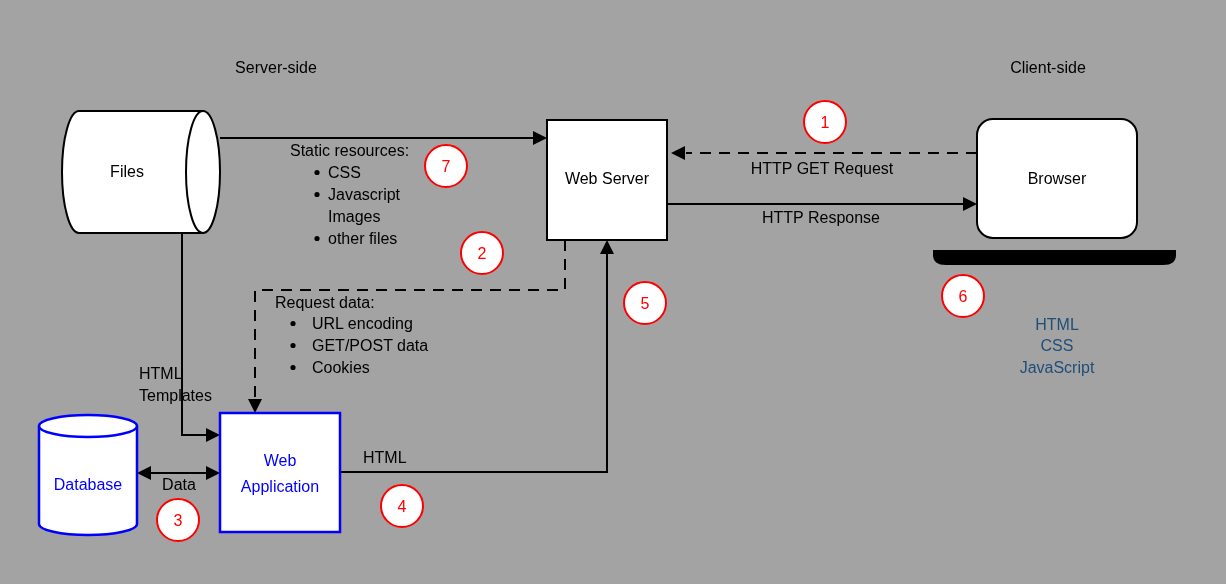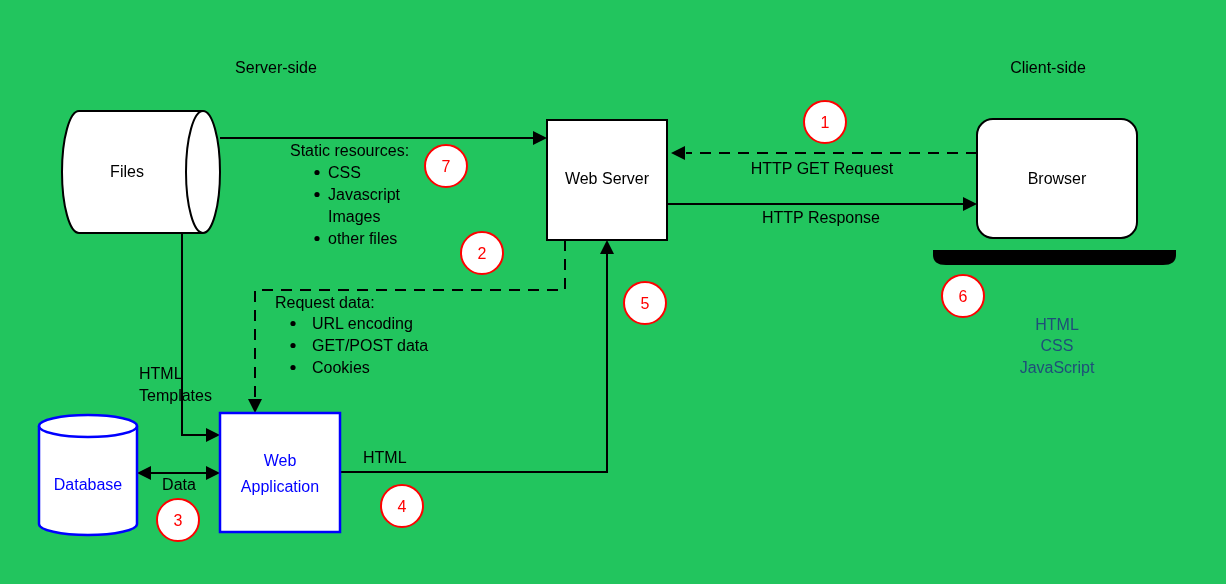--- a/index.html
+++ b/index.html
@@ -1,19 +1,19 @@
 <!DOCTYPE html>
 <html><head>
 <meta charset="utf-8">
 <style>
   html,body { margin:0; padding:0; background:#ffffff; }
   .canvas {
     position:relative;
     width:1226px; height:584px;
-    background:#22c55e;
+    background:#a3a3a3;
     font-family:"Liberation Sans", sans-serif;
   }
   svg { display:block; }
   text {
     font-family:"Liberation Sans", sans-serif;
     font-size:16px;
     fill:#000000;
   }
   .t-mid { text-anchor:middle; }
   .t-blue { fill:#0000ff; }

